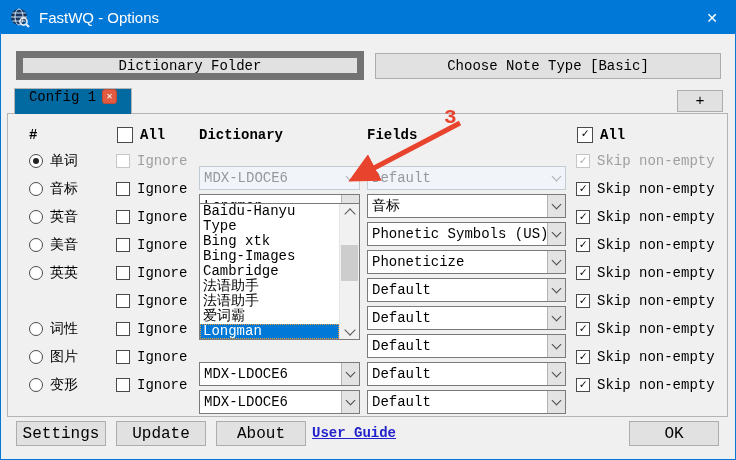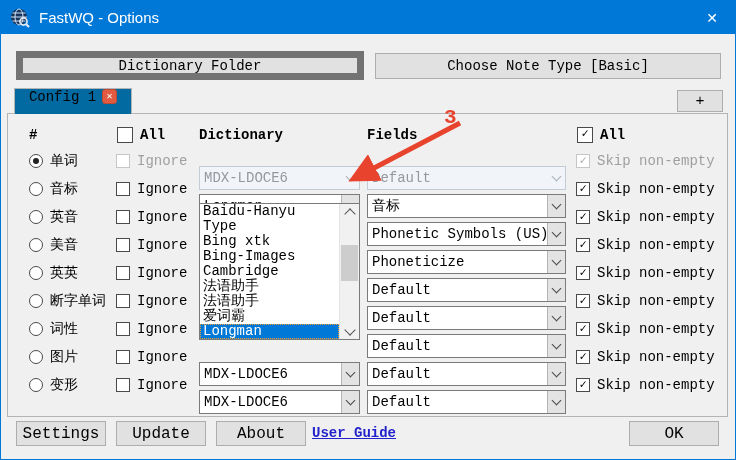--- a/index.html
+++ b/index.html
@@ -234,24 +234,20 @@
           <span class="combo-btn">
             <span class="chev"></span>
           </span>
         </div>
         <span class="cell" style="left: 575px;">
           <span class="cb">✓</span>
           <span class="lbl">Skip non-empty</span>
         </span>
       </div>
       <div class="row" style="top: 286px;">
-        <span class="cell" style="left: 28px;">
-          <span class="radio"></span>
-          <span class="lbl">断字单词</span>
-        </span>
         <span class="cell" style="left: 115px;">
           <span class="cb"></span>
           <span class="lbl">Ignore</span>
         </span>
         <div class="combo" style="left: 366px; width: 199px;">
           <span class="combo-text">Default</span>
           <span class="combo-btn">
             <span class="chev"></span>
           </span>
         </div>

